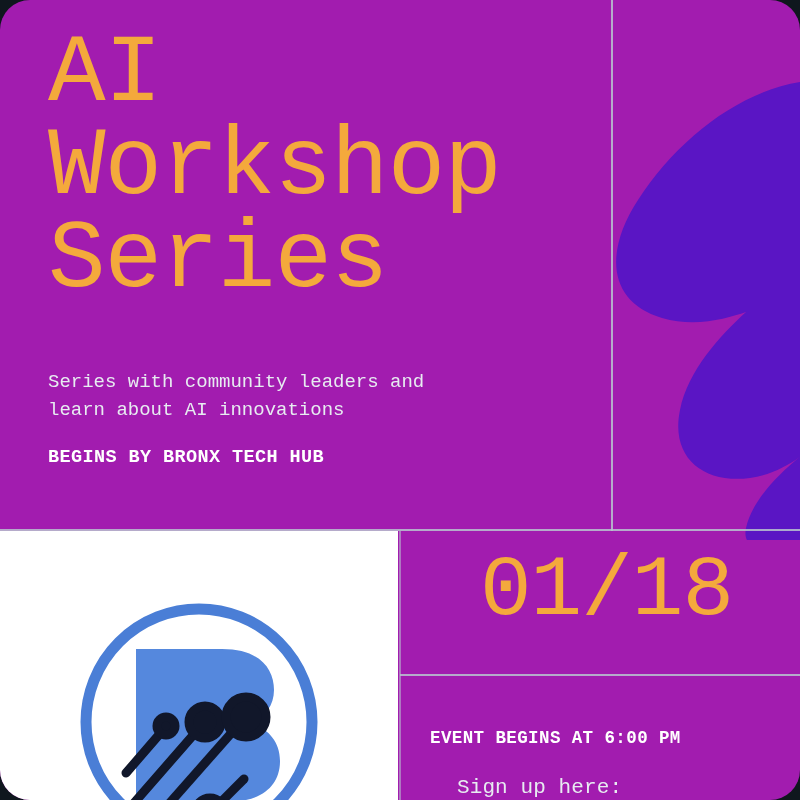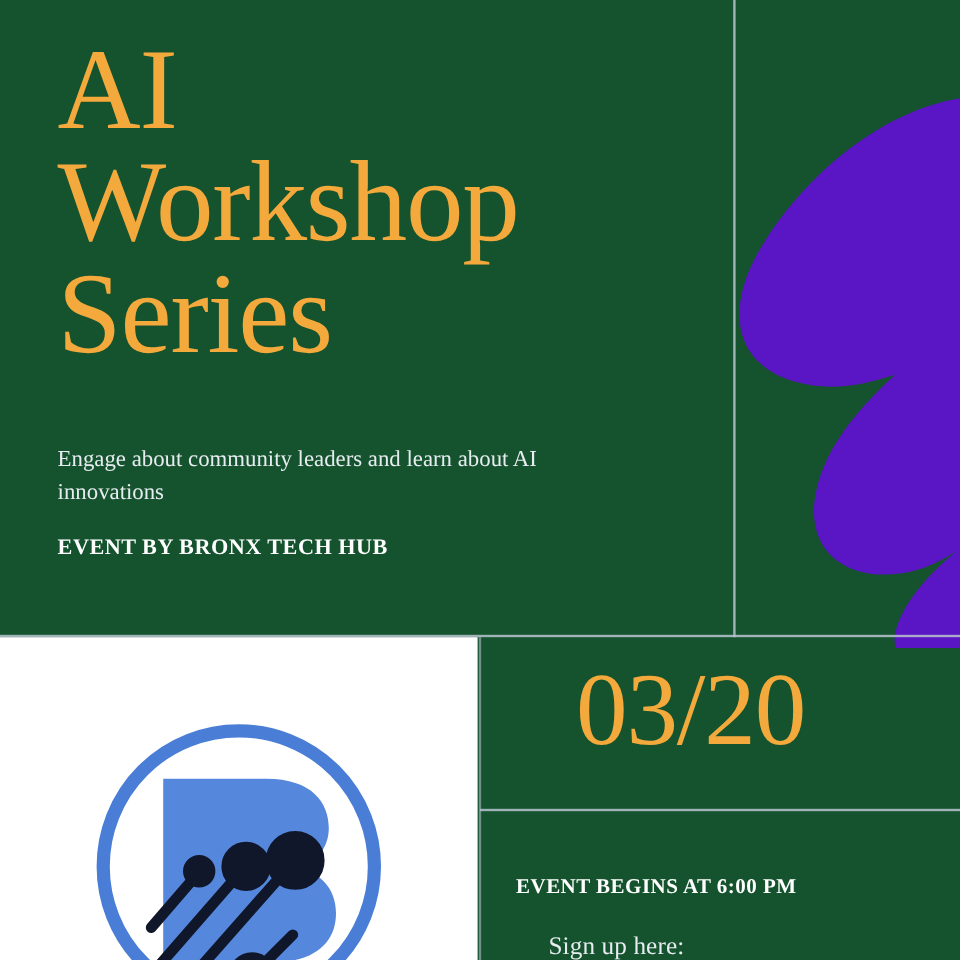--- a/index.html
+++ b/index.html
@@ -5,22 +5,23 @@
   html, body {
     margin: 0;
     padding: 0;
     background: #0f171e;
   }
   #poster {
     position: relative;
     width: 800px;
     height: 800px;
     overflow: hidden;
-    background: #14532d;
-    font-family: Liberation Serif, serif;
+    background: #a21caf;
+    font-family: Liberation Mono, monospace;
+    border-radius: 30px;
   }
 
   
   .blob {
     position: absolute;
     left: 600px;
     top: 80px;
     width: 220px;
     height: 460px;
     pointer-events: none;
@@ -172,23 +173,23 @@
 
   <div class="vrule-top"></div>
   <div class="hrule-mid"></div>
   <div class="hrule-low"></div>
   <div class="vrule-bottom"></div>
 
   <div class="headline">AI
 Workshop
 Series</div>
 
-  <div class="subtitle">Engage about community leaders and learn about AI innovations</div>
-
-  <div class="hosted-by">EVENT BY BRONX TECH HUB</div>
+  <div class="subtitle">Series with community leaders and learn about AI innovations</div>
+
+  <div class="hosted-by">BEGINS BY BRONX TECH HUB</div>
 
   <div class="logo-panel">
     <svg width="250" height="250" viewBox="0 0 250 250" xmlns="http://www.w3.org/2000/svg">
       <circle cx="125" cy="125" r="113" fill="none" stroke="#4a7ed6" stroke-width="11"></circle>
       <path d="M62 52
                L 148 52
                C 186 52, 200 72, 200 93
                C 200 111, 188 122, 175 126
                C 192 130, 206 143, 206 164
                C 206 188, 189 205, 152 205
@@ -199,19 +200,19 @@
         <line x1="60" y1="206" x2="128" y2="128"></line>
         <circle cx="131" cy="125" r="16"></circle>
         <line x1="78" y1="226" x2="168" y2="124"></line>
         <circle cx="172" cy="120" r="20"></circle>
         <line x1="170" y1="182" x2="140" y2="212"></line>
         <circle cx="136" cy="216" r="14" fill="none" stroke-width="11"></circle>
       </g>
     </svg>
   </div>
 
-  <div class="date-big">03/20</div>
+  <div class="date-big">01/18</div>
 
   <div class="event-time">EVENT BEGINS AT 6:00 PM</div>
 
   <div class="signup">Sign up here:</div>
 
 </div>
 
 </body></html>

